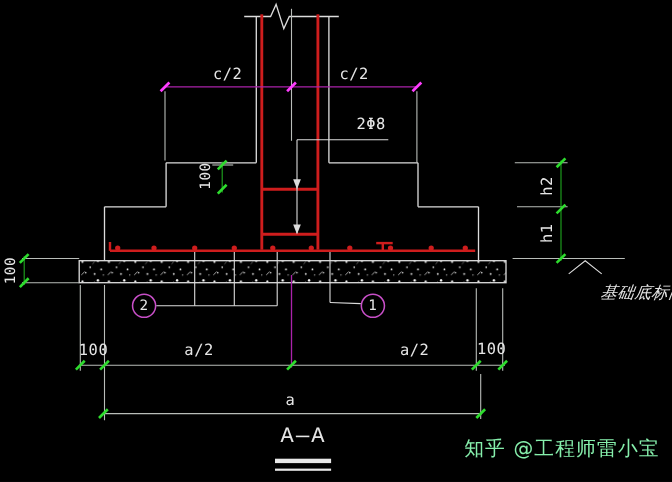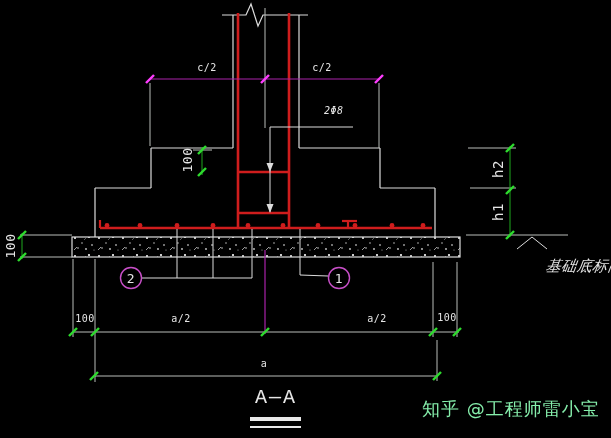--- a/index.html
+++ b/index.html
@@ -3,21 +3,21 @@
 <meta charset="utf-8">
 <style>
   html,body{margin:0;padding:0;background:#111;}
   #stage{
     position:relative;width:611px;height:438px;background:#000;
     overflow:hidden;
     font-family:"DejaVu Sans Mono","Liberation Mono",monospace;
   }
   #linework{position:absolute;left:0;top:0;}
   .txt{
-    position:absolute;color:#e6e6e6;font-size:10px;line-height:1;
+    position:absolute;color:#e6e6e6;font-size:14px;line-height:1;
     white-space:nowrap;letter-spacing:0.5px;
   }
   .ctr{transform:translate(-50%,-50%);}
   .rot{transform:translate(-50%,-50%) rotate(-90deg);}
   .small{font-size:13px;}
   .cjk{
     font-family:"DejaVu Sans","Liberation Sans",sans-serif;
     font-style:italic;transform:skewX(-8deg);font-size:15px;
   }
   .watermark{
@@ -156,21 +156,21 @@
     </g>
 
     <g fill="none" stroke-width="1.4" stroke="#c84fc8">
       <circle cx="131" cy="278" r="10.5"></circle>
       <circle cx="339" cy="278" r="10.5"></circle>
     </g>
   </svg>
 
   <div class="txt ctr" style="left:207px;top:68px;">c/2</div>
   <div class="txt ctr" style="left:322px;top:68px;">c/2</div>
-  <div class="txt" style="left:324px;top:106px;font-style:italic;">2Φ8</div>
+  <div class="txt" style="left:324px;top:106px;">2Φ8</div>
   <div class="txt rot small" style="left:187px;top:160px;">100</div>
   <div class="txt rot" style="left:498px;top:169px;font-size:14px;">h2</div>
   <div class="txt rot" style="left:498px;top:212px;font-size:14px;">h1</div>
   <div class="txt rot small" style="left:10px;top:246px;">100</div>
   <div class="txt cjk" style="left:546px;top:259px;">基础底标高</div>
   <div class="txt ctr small" style="left:131px;top:278px;">2</div>
   <div class="txt ctr small" style="left:339px;top:278px;">1</div>
   <div class="txt ctr" style="left:85px;top:319px;">100</div>
   <div class="txt ctr" style="left:181px;top:319px;">a/2</div>
   <div class="txt ctr" style="left:377px;top:319px;">a/2</div>

